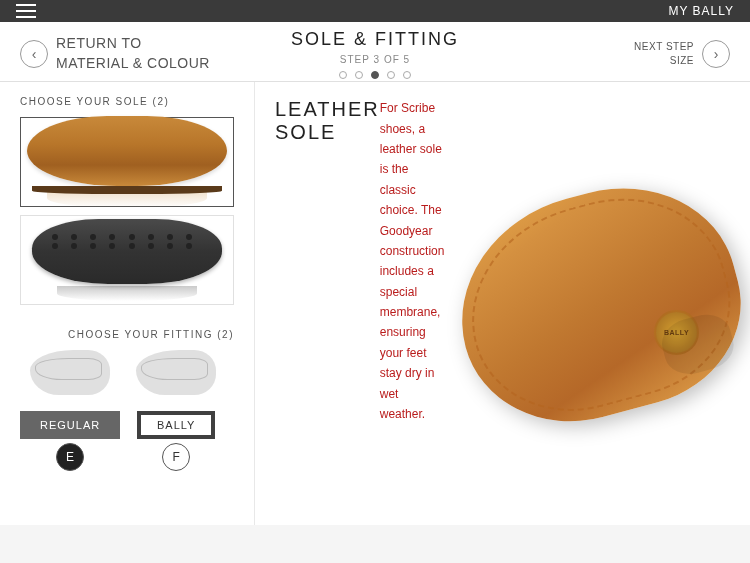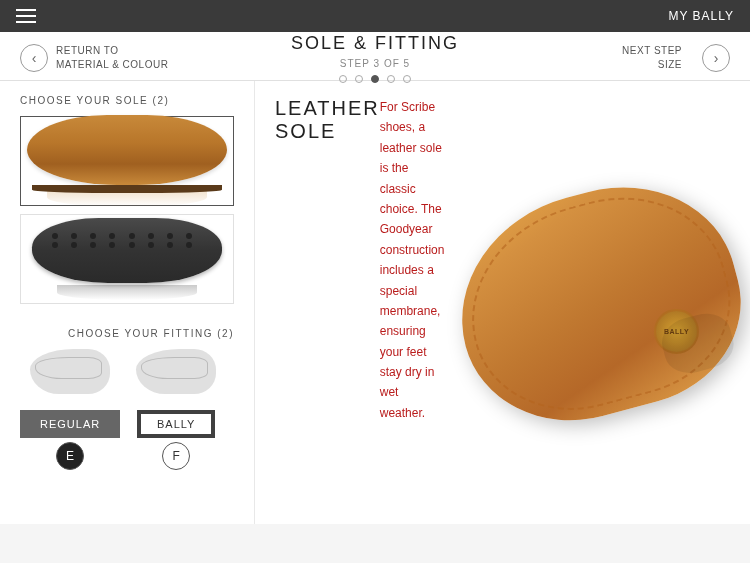--- a/index.html
+++ b/index.html
@@ -8,21 +8,21 @@
       background: #f5f5f5;
       width: 750px;
       height: 563px;
       overflow: hidden;
       position: relative;
     }
 
     
     .top-bar {
       background: #3a3a3a;
-      height: 32px;
+      height: 22px;
       display: flex;
       align-items: center;
       justify-content: space-between;
       padding: 0 16px;
     }
     .hamburger {
       display: flex;
       flex-direction: column;
       gap: 4px;
       cursor: pointer;
@@ -65,21 +65,21 @@
       border: 1px solid #999;
       border-radius: 50%;
       display: flex;
       align-items: center;
       justify-content: center;
       color: #666;
       font-size: 14px;
       flex-shrink: 0;
     }
     .nav-back-text {
-      font-size: 10px;
+      font-size: 14px;
       color: #555;
       letter-spacing: 0.5px;
       line-height: 1.4;
       text-transform: uppercase;
     }
 
     .title-center {
       text-align: center;
       position: absolute;
       left: 50%;
@@ -112,21 +112,21 @@
       border: 1px solid #aaa;
       background: transparent;
     }
     .dot.active {
       background: #555;
       border-color: #555;
     }
 
     .nav-next {
       display: flex;
-      gap: 20px;
+      gap: 8px;
       cursor: pointer;
       min-width: 120px;
       justify-content: flex-end;
     }
     .nav-next-text {
       font-size: 10px;
       color: #555;
       letter-spacing: 0.5px;
       line-height: 1.4;
       text-transform: uppercase;

